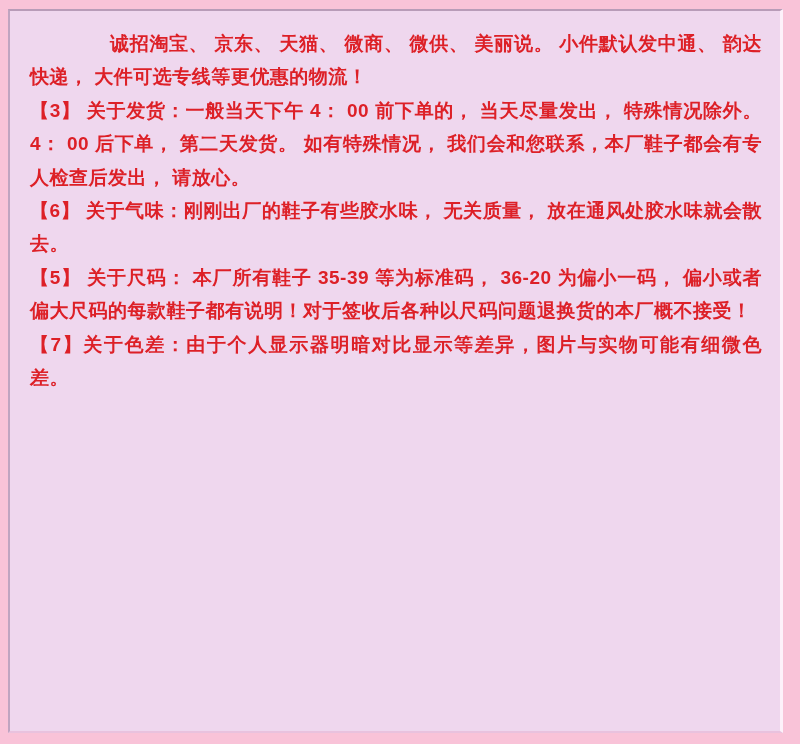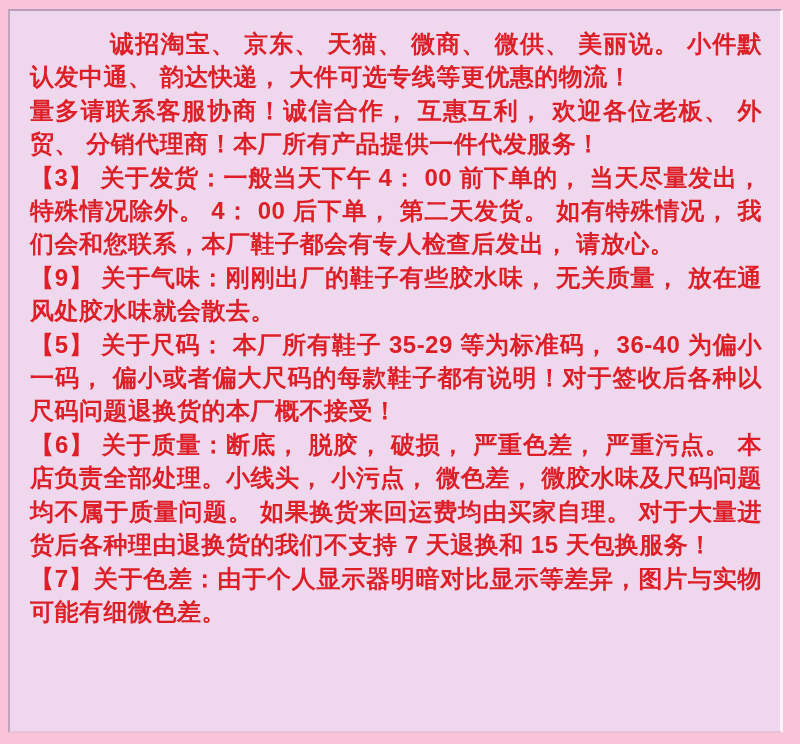--- a/index.html
+++ b/index.html
@@ -27,37 +27,35 @@
     background: var(--panel-bg);
     border-top: 2px solid #b89cb8;
     border-left: 2px solid #c0a4c0;
     border-right: 3px solid #fdf1fa;
     border-bottom: 2px solid #e9c2de;
     padding: 16px 18px 10px 20px;
     overflow: hidden;
   }
   .para {
     color: var(--text-color);
-    font-size: 24px;
+    font-size: 19px;
     line-height: 33.4px;
     font-weight: bold;
     text-align: justify;
     letter-spacing: 0.5px;
     word-break: break-all;
   }
   .para.indent {
     text-indent: 80px;
   }
 </style>
 </head>
 <body>
 
 <div class="panel">
   <div>
       <p class="para indent">诚招淘宝、 京东、 天猫、 微商、 微供、 美丽说。 小件默认发中通、 韵达快递， 大件可选专线等更优惠的物流！</p>
-      <p class="para">量多请联系客服协商！诚信合作， 互惠互利， 欢迎各位老板、 外贸、 分销代理商！本厂所有产品提供一件代发服务！</p>
       <p class="para">【3】 关于发货：一般当天下午 4： 00 前下单的， 当天尽量发出， 特殊情况除外。 4： 00 后下单， 第二天发货。 如有特殊情况， 我们会和您联系，本厂鞋子都会有专人检查后发出， 请放心。</p>
-      <p class="para">【9】 关于气味：刚刚出厂的鞋子有些胶水味， 无关质量， 放在通风处胶水味就会散去。</p>
-      <p class="para">【5】 关于尺码： 本厂所有鞋子 35-29 等为标准码， 36-40 为偏小一码， 偏小或者偏大尺码的每款鞋子都有说明！对于签收后各种以尺码问题退换货的本厂概不接受！</p>
-      <p class="para">【6】 关于质量：断底， 脱胶， 破损， 严重色差， 严重污点。 本店负责全部处理。小线头， 小污点， 微色差， 微胶水味及尺码问题均不属于质量问题。 如果换货来回运费均由买家自理。 对于大量进货后各种理由退换货的我们不支持 7 天退换和 15 天包换服务！</p>
+      <p class="para">【6】 关于气味：刚刚出厂的鞋子有些胶水味， 无关质量， 放在通风处胶水味就会散去。</p>
+      <p class="para">【5】 关于尺码： 本厂所有鞋子 35-39 等为标准码， 36-20 为偏小一码， 偏小或者偏大尺码的每款鞋子都有说明！对于签收后各种以尺码问题退换货的本厂概不接受！</p>
       <p class="para">【7】关于色差：由于个人显示器明暗对比显示等差异，图片与实物可能有细微色差。</p>
     </div>
 </div>
 
 </body></html>

